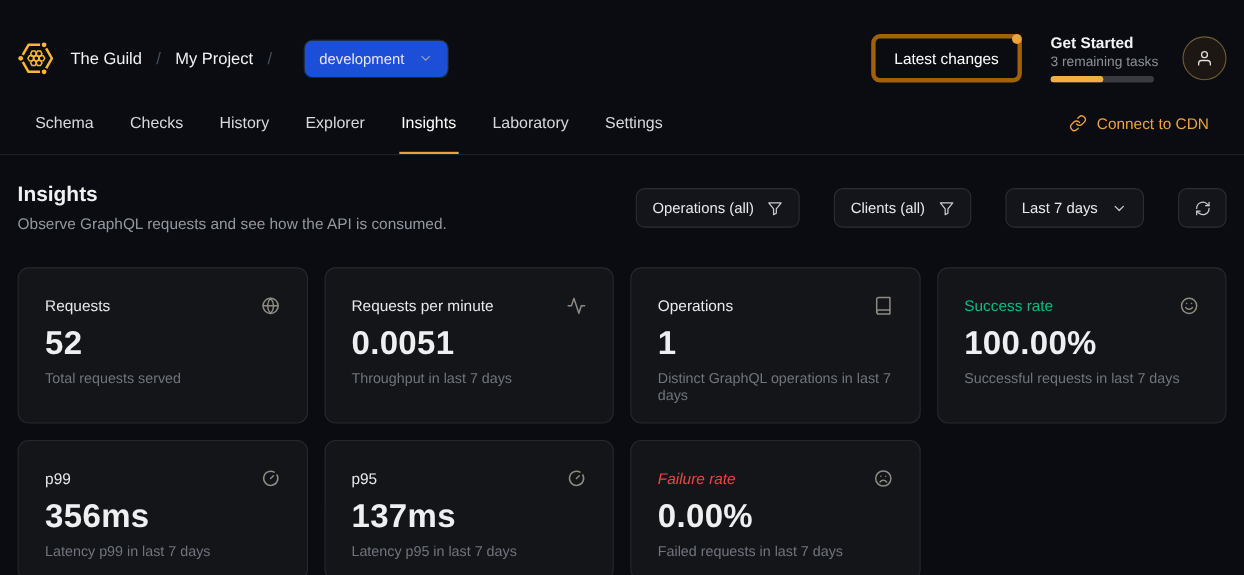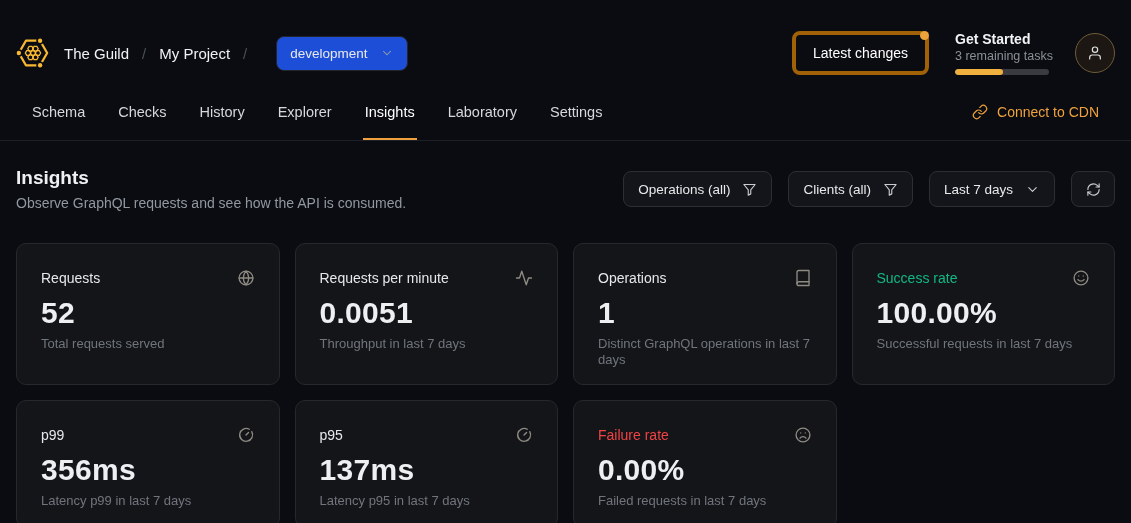--- a/index.html
+++ b/index.html
@@ -50,21 +50,21 @@
   .tab.active { color:#ffffff; font-weight:500; }
   .tab.active::after { content:""; position:absolute; left:-2px; right:-2px; bottom:0; height:2px; background:#f0a13b; }
   .cdn-link { margin-left:auto; display:flex; align-items:center; gap:9px; color:#f0a23c; font-size:14px; cursor:pointer; }
   .cdn-link svg { width:16px; height:16px; }
 
   
   .main { padding:0 16px; }
   .page-header { margin-top:20px; margin-bottom:26px; height:56px; display:flex; align-items:center; justify-content:space-between; }
   .page-title { font-size:19px; font-weight:700; color:#eef0f2; }
   .page-subtitle { font-size:14px; color:#9298a0; margin-top:6px; }
-  .filters { display:flex; align-items:center; gap:16px; }
+  .filters { display:flex; align-items:center; gap:31px; }
   .fbtn {
     height:36px; display:flex; align-items:center; gap:12px; padding:0 14px;
     background:#14151a; border:1px solid #2c2e34; border-radius:8px;
     font-size:13.5px; color:#e8e9eb; cursor:pointer; font-family:inherit;
   }
   .fbtn svg { width:15px; height:15px; color:#c9cbcf; }
   .fbtn.icon-only { width:44px; justify-content:center; padding:0; }
 
   
   .grid { display:grid; grid-template-columns:repeat(4,1fr); grid-template-rows:142px 128px; gap:15px; }
@@ -320,21 +320,21 @@
             </svg>
           </span>
       </div>
       <div class="card-value">137ms</div>
       <div class="card-desc">Latency p95 in last 7 days</div>
     </div>
 
 
     <div class="card">
       <div class="card-head">
-        <span class="card-title red" style="color: rgb(239, 68, 68);">Failure rate</span>
+        <span class="card-title red" style="color: rgb(239, 68, 68); font-style: italic;">Failure rate</span>
         <span class="card-icon">
             <svg class="ic">
               <use href="#i-frown"></use>
             </svg>
           </span>
       </div>
       <div class="card-value">0.00%</div>
       <div class="card-desc">Failed requests in last 7 days</div>
     </div>
 

